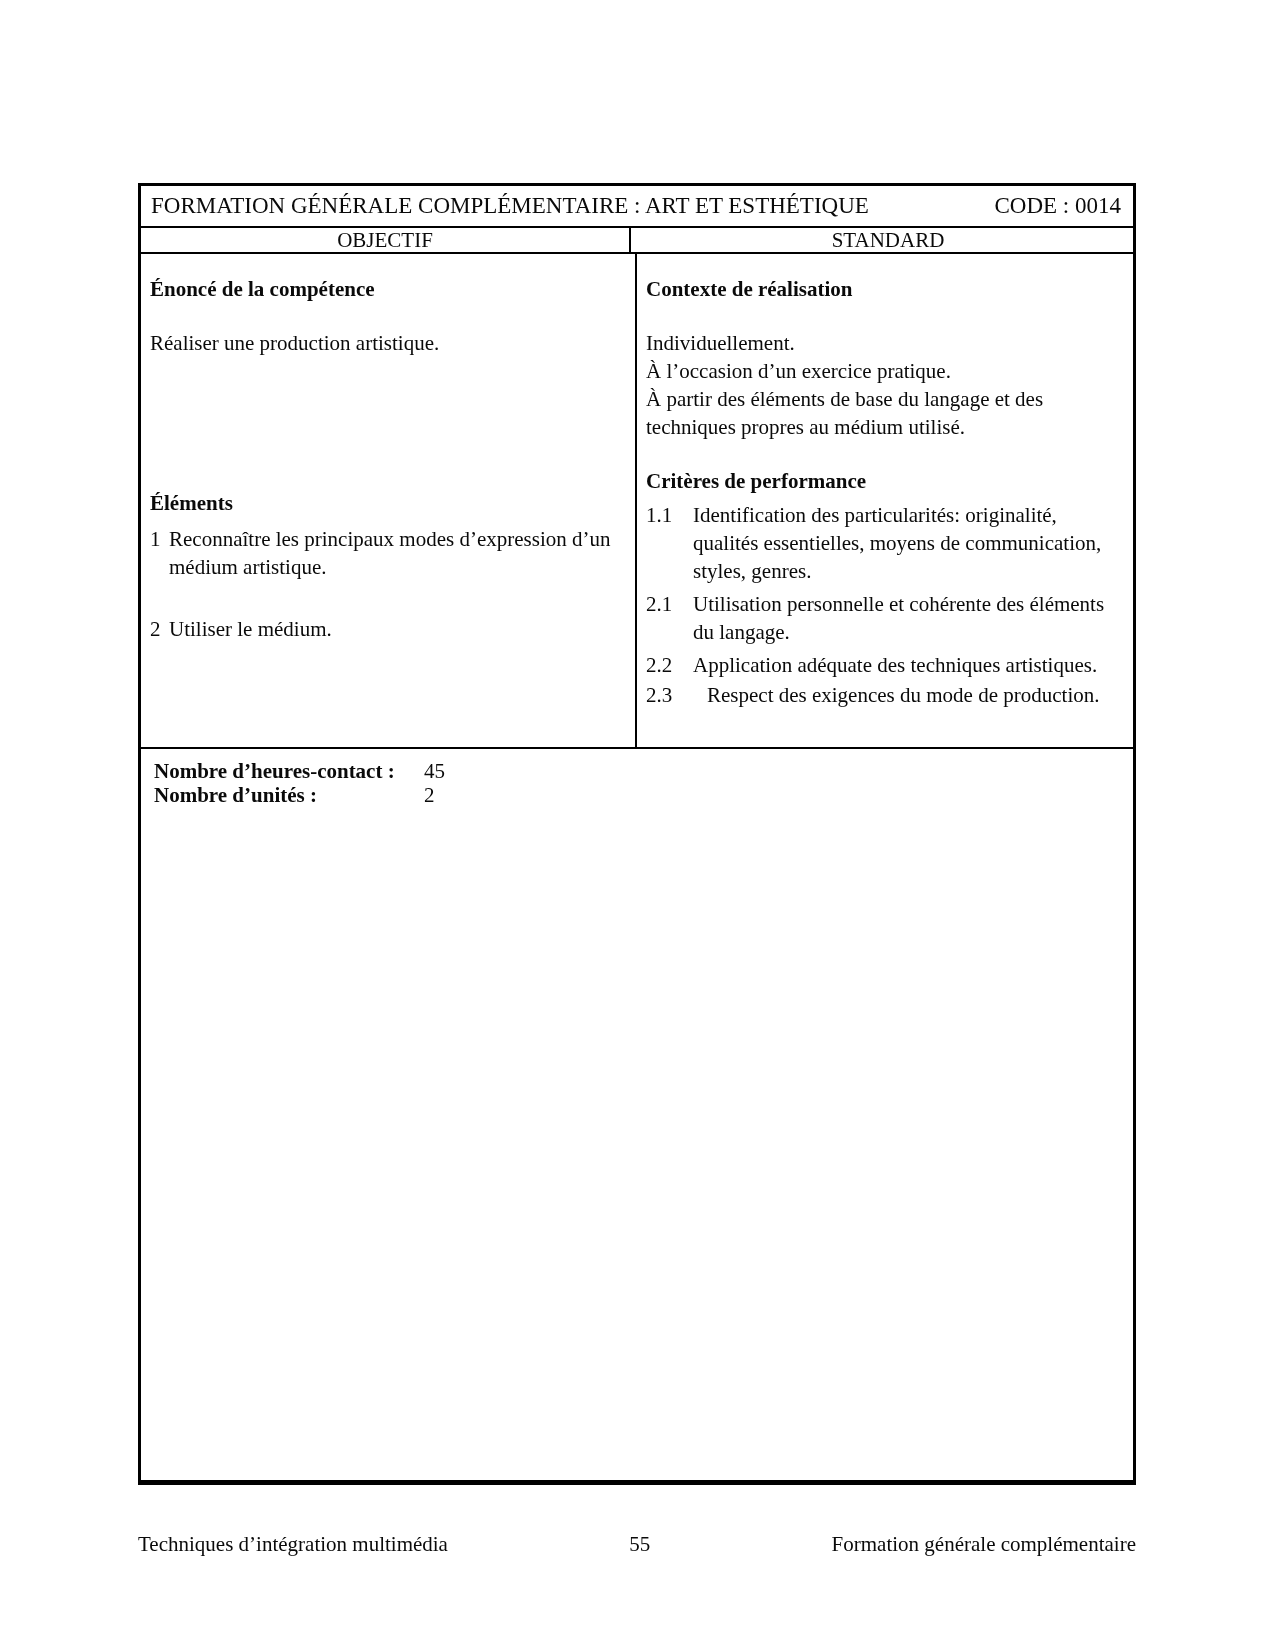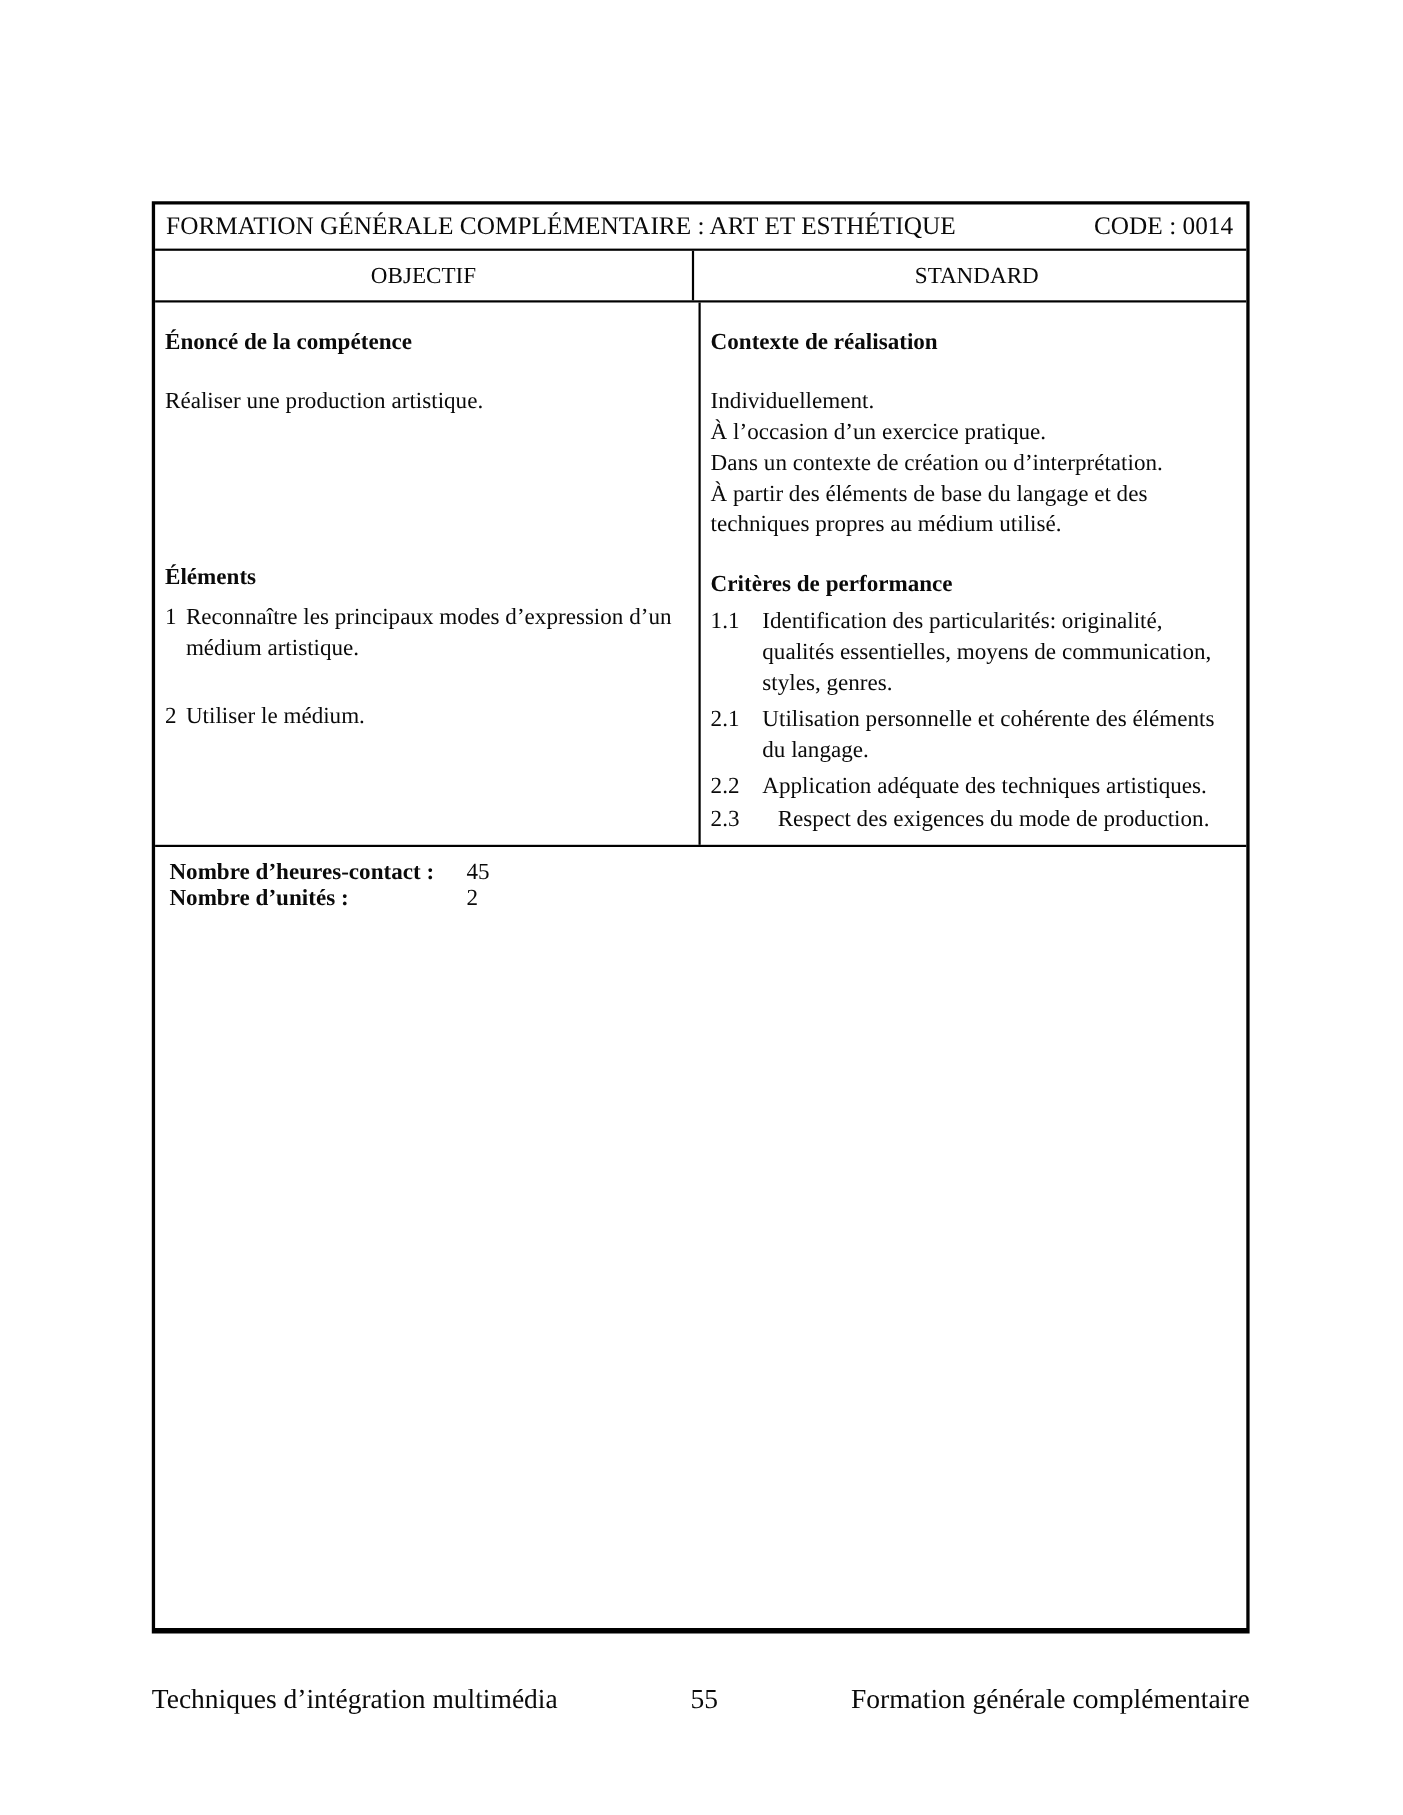--- a/index.html
+++ b/index.html
@@ -24,21 +24,21 @@
   .row{box-sizing:border-box;}
   .title-row{
     height:42px;
     border-bottom:2px solid #000;
     display:flex;align-items:center;justify-content:space-between;
     padding:0 12px 0 10px;
     font-size:23px;
     text-align:center;
   }
   .colhead-row{
-    height:47px;
+    height:26px;
     border-bottom:2px solid #000;
     display:grid;grid-template-columns:1fr 1fr;gap:12px;
   }
   .colhead-cell{
     display:flex;align-items:center;justify-content:center;
     font-size:21px;
     box-sizing:border-box;
   }
   .colhead-cell.left{border-right:2px solid #000;}
   .content-row{
@@ -81,21 +81,21 @@
   .hours-grid{
     display:grid;
     grid-template-columns:270px auto;
   }
   .hours-grid .lbl{font-weight:bold;}
   
   .footer{
     position:absolute;
     left:138px;top:1532px;width:998px;
     display:flex;align-items:baseline;justify-content:space-between;
-    font-size:25px;
+    font-size:21px;
   }
 </style>
 </head>
 <body>
 
 <div id="page">
 
   <div class="doc-table">
 
     <div class="row title-row">
@@ -122,21 +122,20 @@
           <span class="num">2</span>
           <span class="txt">Utiliser le médium.</span>
         </div>
       </div>
 
       <div class="content-cell standard-items">
         <div class="bold-head">Contexte de réalisation</div>
         <div class="ctx-block">
           <div>Individuellement.</div>
           <div>À l’occasion d’un exercice pratique.</div>
-          <div>Dans un contexte de création ou d’interprétation.</div>
           <div>À partir des éléments de base du langage et des techniques propres au médium utilisé.</div>
         </div>
         <div class="bold-head criteres-head">Critères de performance</div>
         <div class="item crit-1">
           <span class="num">1.1</span>
           <span class="txt">Identification des particularités: originalité, qualités essentielles, moyens de communication, styles, genres.</span>
         </div>
         <div class="item crit-2">
           <span class="num">2.1</span>
           <span class="txt">Utilisation personnelle et cohérente des éléments du langage.</span>

